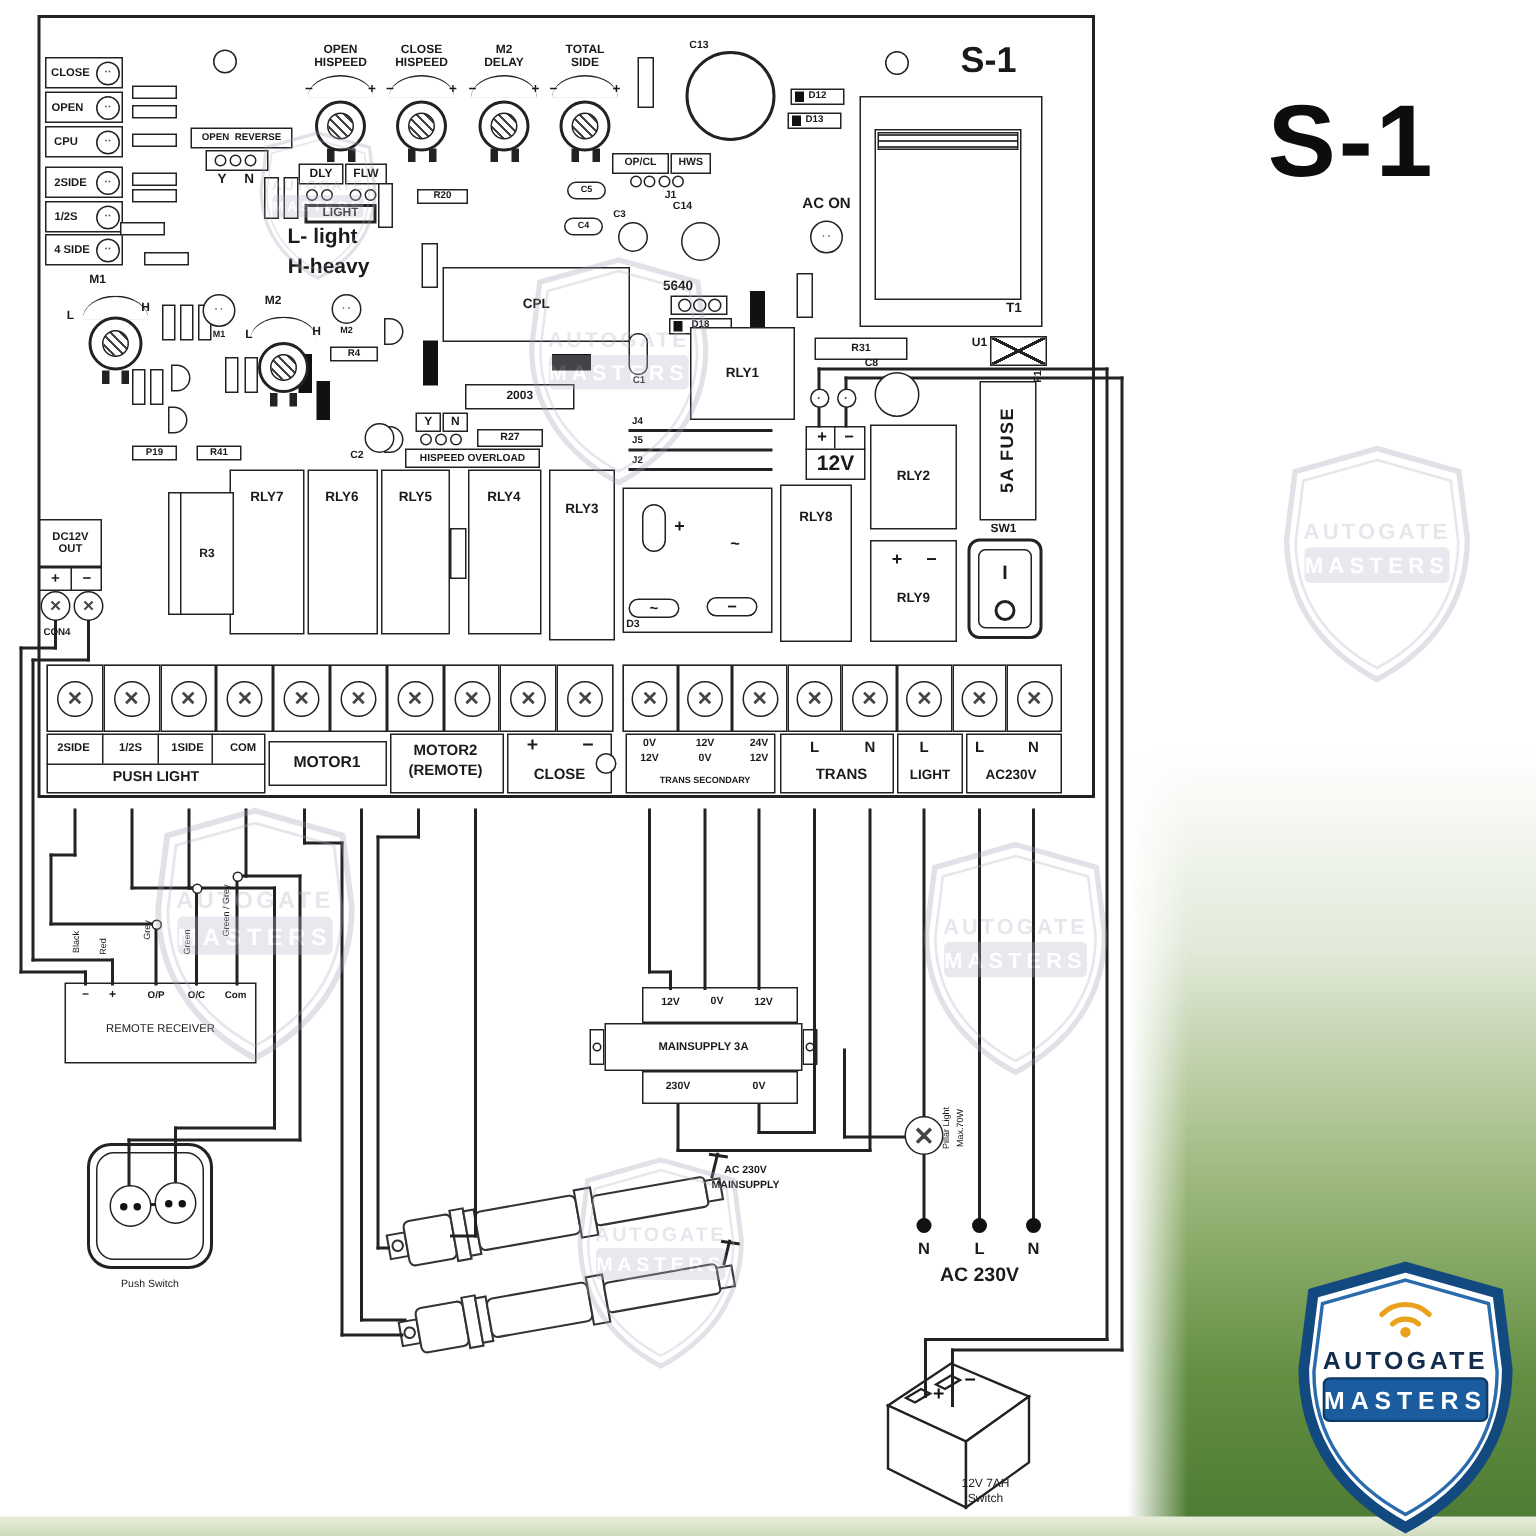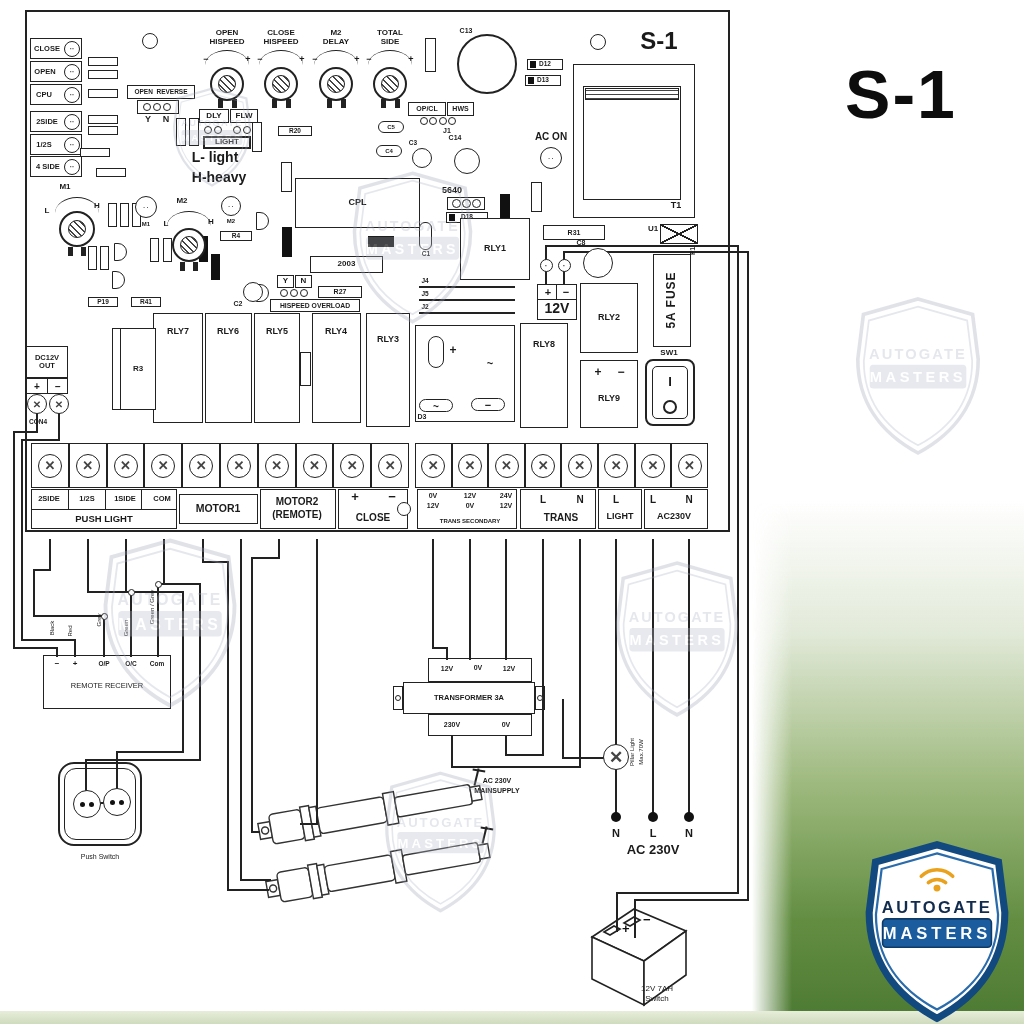--- a/index.html
+++ b/index.html
@@ -510,21 +510,21 @@
       <div class="t" style="left: 107px; top: 686px; font-size: 7.5px; font-weight: 400;">REMOTE RECEIVER</div>
       <div class="t" style="left: 52px; top: 628px; font-size: 6px; font-weight: 400; transform: translate(-50%, -50%) rotate(-90deg);">Black</div>
       <div class="t" style="left: 70px; top: 631px; font-size: 6px; font-weight: 400; transform: translate(-50%, -50%) rotate(-90deg);">Red</div>
       <div class="t" style="left: 99px; top: 620px; font-size: 6px; font-weight: 400; transform: translate(-50%, -50%) rotate(-90deg);">Grey</div>
       <div class="t" style="left: 126px; top: 628px; font-size: 6px; font-weight: 400; transform: translate(-50%, -50%) rotate(-90deg);">Green</div>
       <div class="t" style="left: 152px; top: 607px; font-size: 6px; font-weight: 400; transform: translate(-50%, -50%) rotate(-90deg);">Green / Grey</div>
       <div class="t" style="left: 100px; top: 857px; font-size: 7px; font-weight: 400;">Push Switch</div>
       <div class="t" style="left: 447px; top: 669px; font-size: 7px;">12V</div>
       <div class="t" style="left: 478px; top: 668px; font-size: 7px;">0V</div>
       <div class="t" style="left: 509px; top: 669px; font-size: 7px;">12V</div>
-      <div class="t" style="left: 469px; top: 698px; font-size: 7.5px;">TRANSFORMER 3A</div>
+      <div class="t" style="left: 469px; top: 698px; font-size: 7.5px;">MAINSUPPLY 3A</div>
       <div class="t" style="left: 452px; top: 725px; font-size: 7px;">230V</div>
       <div class="t" style="left: 506px; top: 725px; font-size: 7px;">0V</div>
       <div class="t" style="left: 497px; top: 781px; font-size: 7px;">AC 230V</div>
       <div class="t" style="left: 497px; top: 791px; font-size: 7px;">MAINSUPPLY</div>
       <div class="t" style="left: 632px; top: 752px; font-size: 6px; font-weight: 400; transform: translate(-50%, -50%) rotate(-90deg);">Pillar Light</div>
       <div class="t" style="left: 641px; top: 752px; font-size: 6px; font-weight: 400; transform: translate(-50%, -50%) rotate(-90deg);">Max.70W</div>
       <div class="t" style="left: 616px; top: 833px; font-size: 11px;">N</div>
       <div class="t" style="left: 653px; top: 833px; font-size: 11px;">L</div>
       <div class="t" style="left: 689px; top: 833px; font-size: 11px;">N</div>
       <div class="t" style="left: 653px; top: 850px; font-size: 13px;">AC 230V</div>

